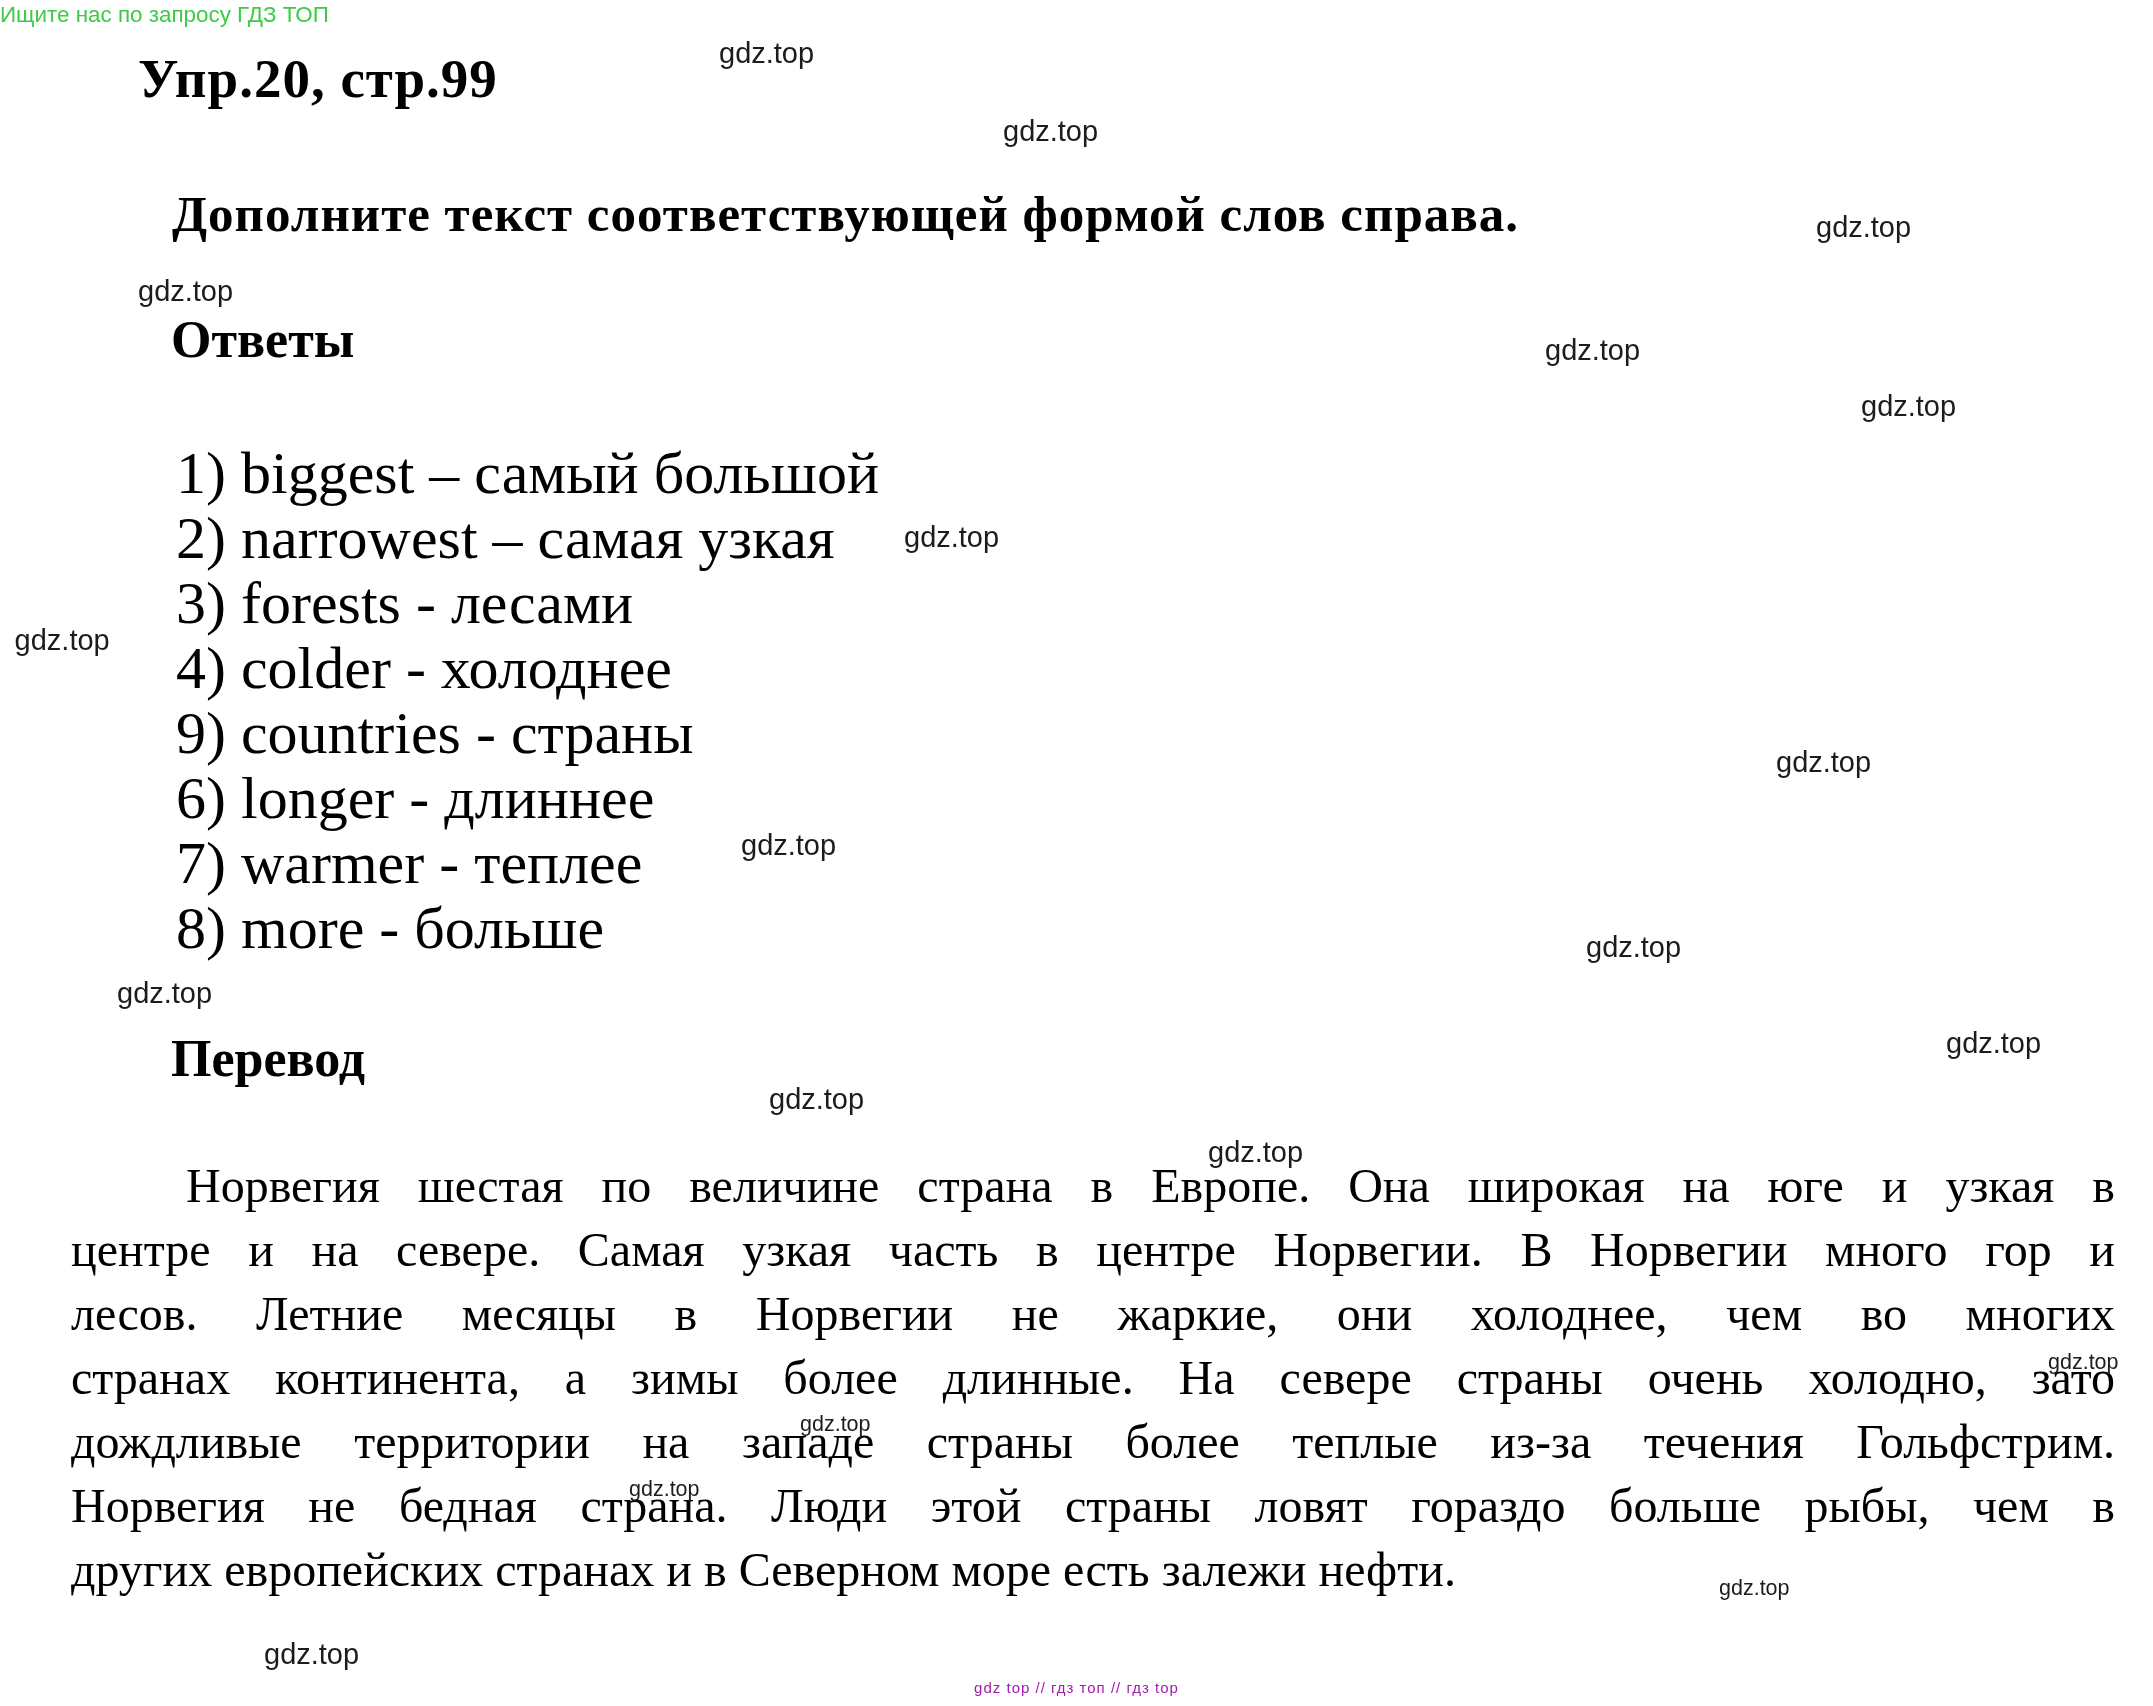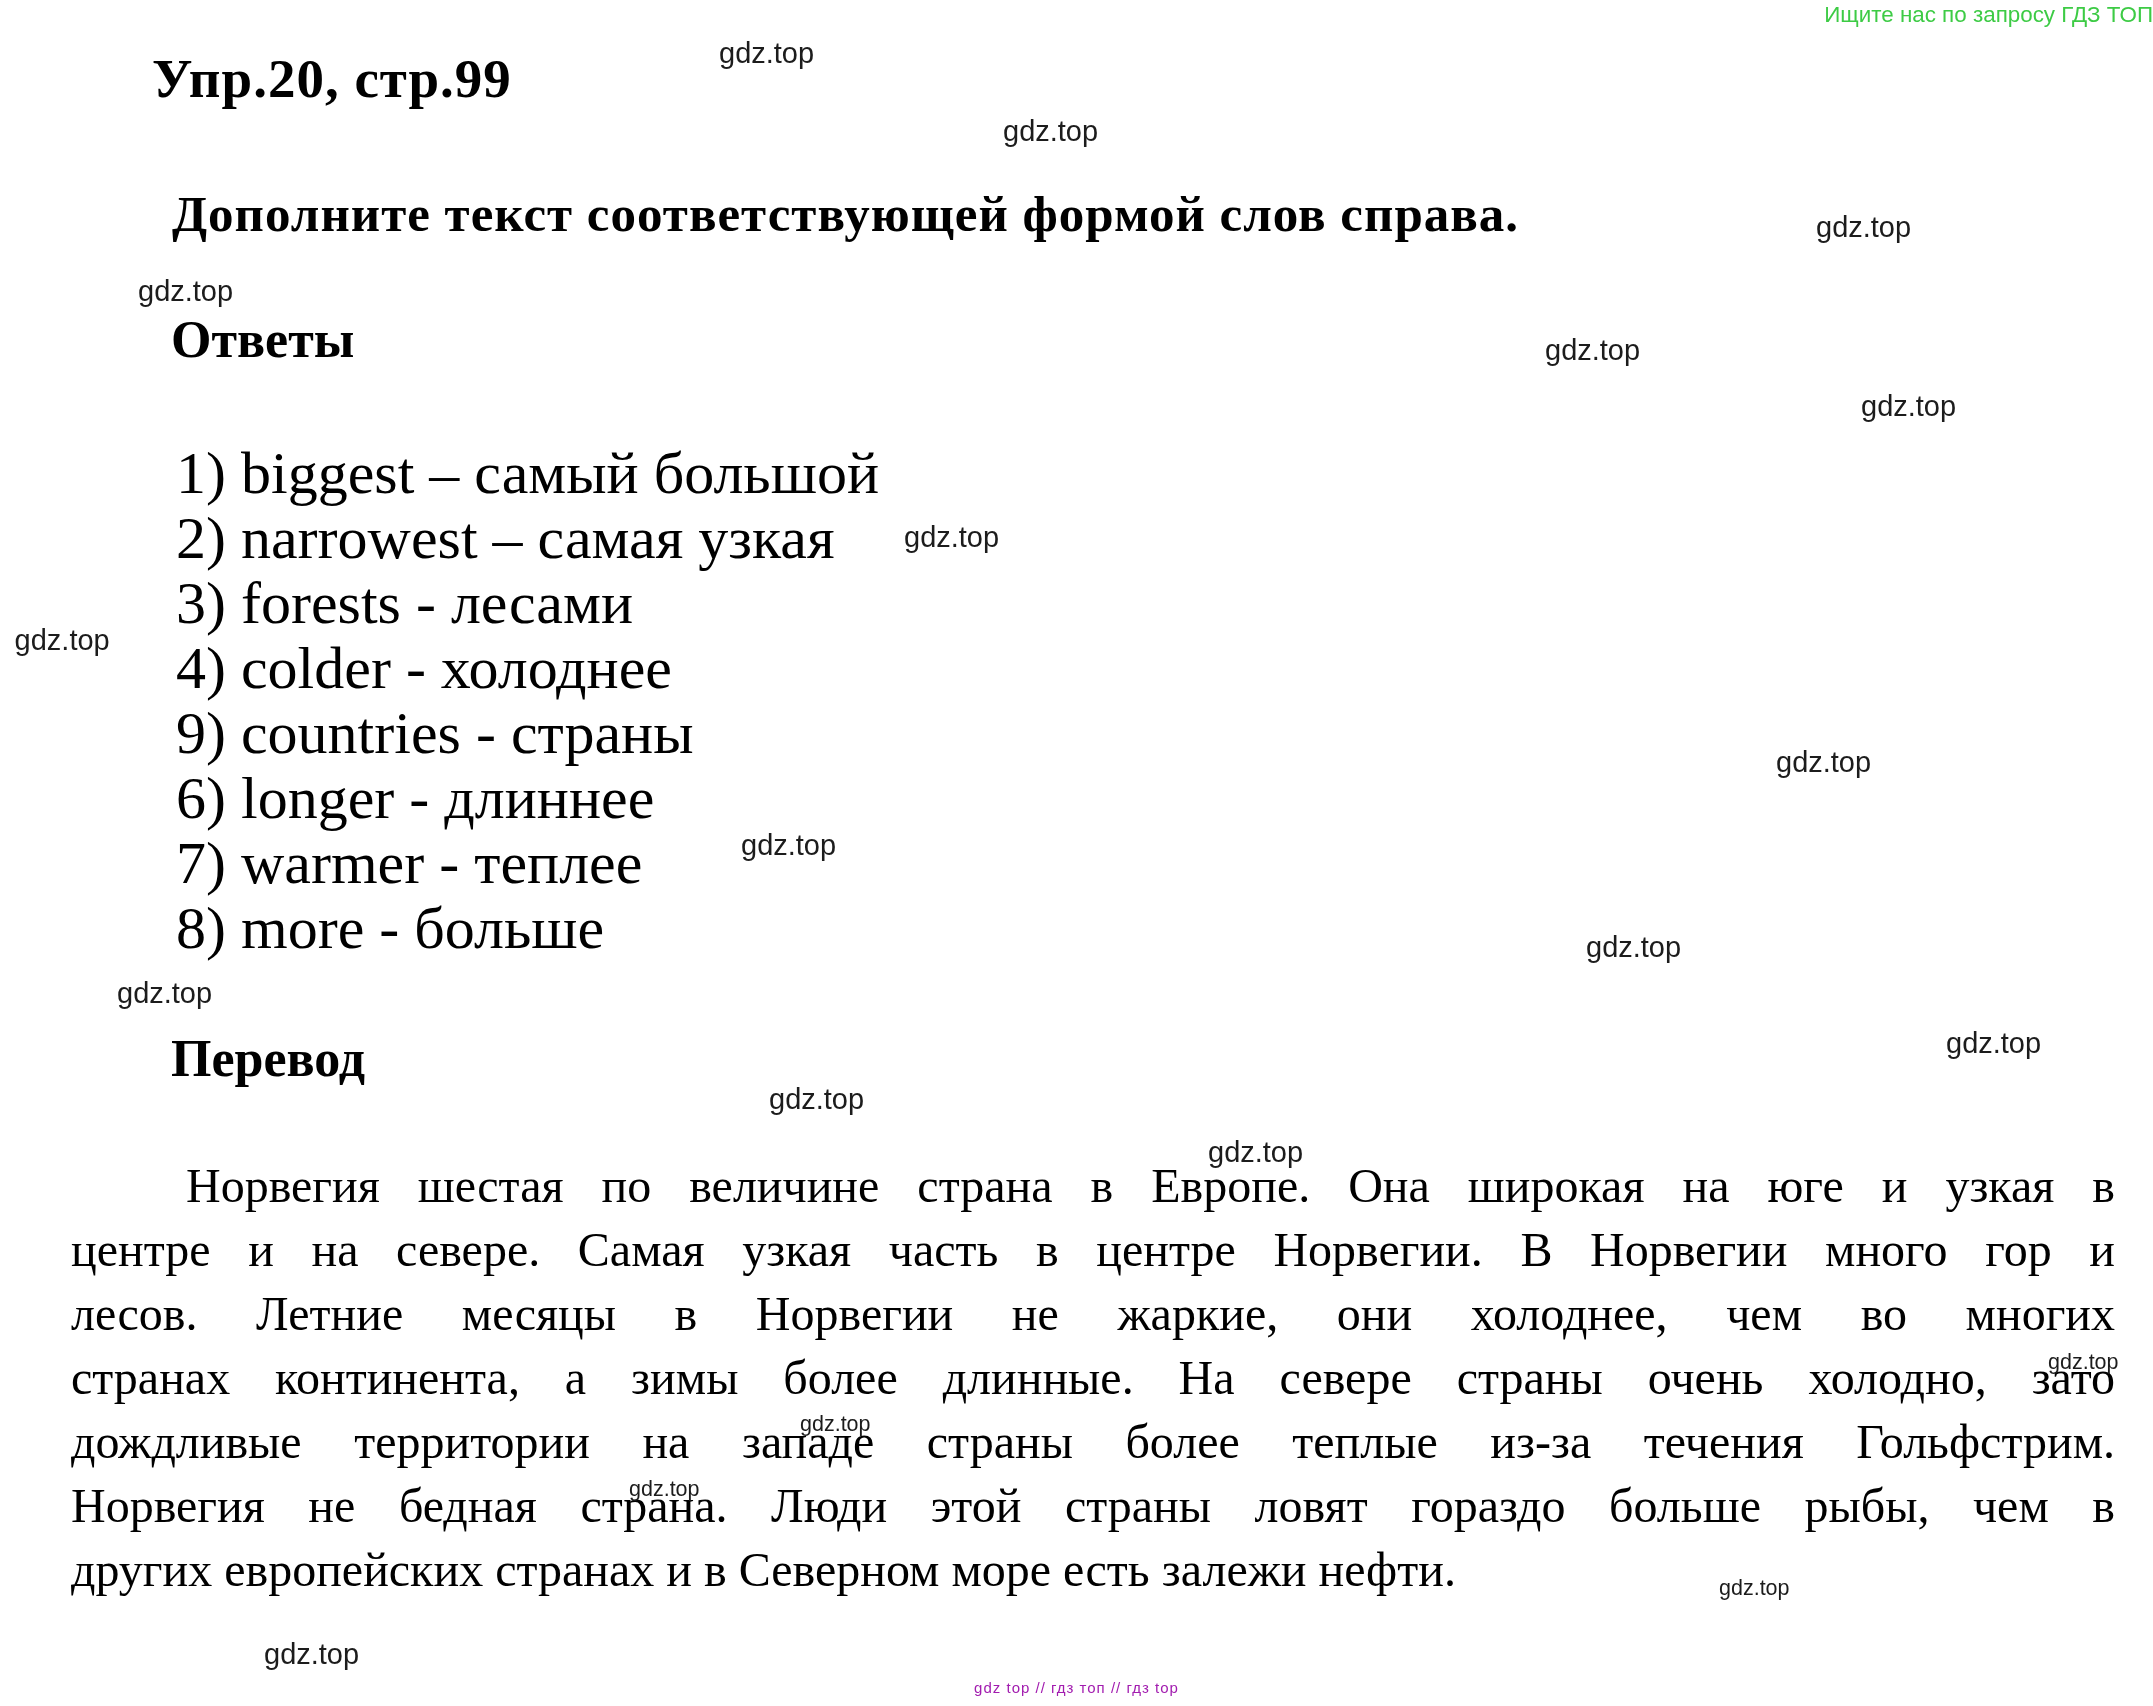--- a/index.html
+++ b/index.html
@@ -8,34 +8,34 @@
     width:2153px;
     height:1707px;
     background:#ffffff;
     overflow:hidden;
     font-family:"Liberation Serif", serif;
     color:#000;
   }
   
   .promo-top{
     position:absolute; top:2px; left:0; width:2153px;
-    text-align:right;
+    text-align:left;
     font-family:"Liberation Sans", sans-serif;
     font-size:22.4px; color:#3dcb45;
   }
   .promo-bottom{
     position:absolute; top:1679px; left:0; width:2153px;
     text-align:center;
     font-family:"Liberation Sans", sans-serif;
     font-size:15px; color:#a21caf; letter-spacing:1px;
   }
   
   .doc-title{
     position:absolute; left:138px; top:47px;
-    font-size:55px; font-weight:bold; letter-spacing:1px;margin-left:14px;
+    font-size:55px; font-weight:bold; letter-spacing:1px;
   }
   .doc-instruction{
     position:absolute; left:172px; top:185px;
     font-size:51px; font-weight:bold; letter-spacing:1px; white-space:nowrap;
   }
   .answers-heading{
     position:absolute; left:171px; top:310px;
     font-size:52px; font-weight:bold;
   }
   .answers-list{

